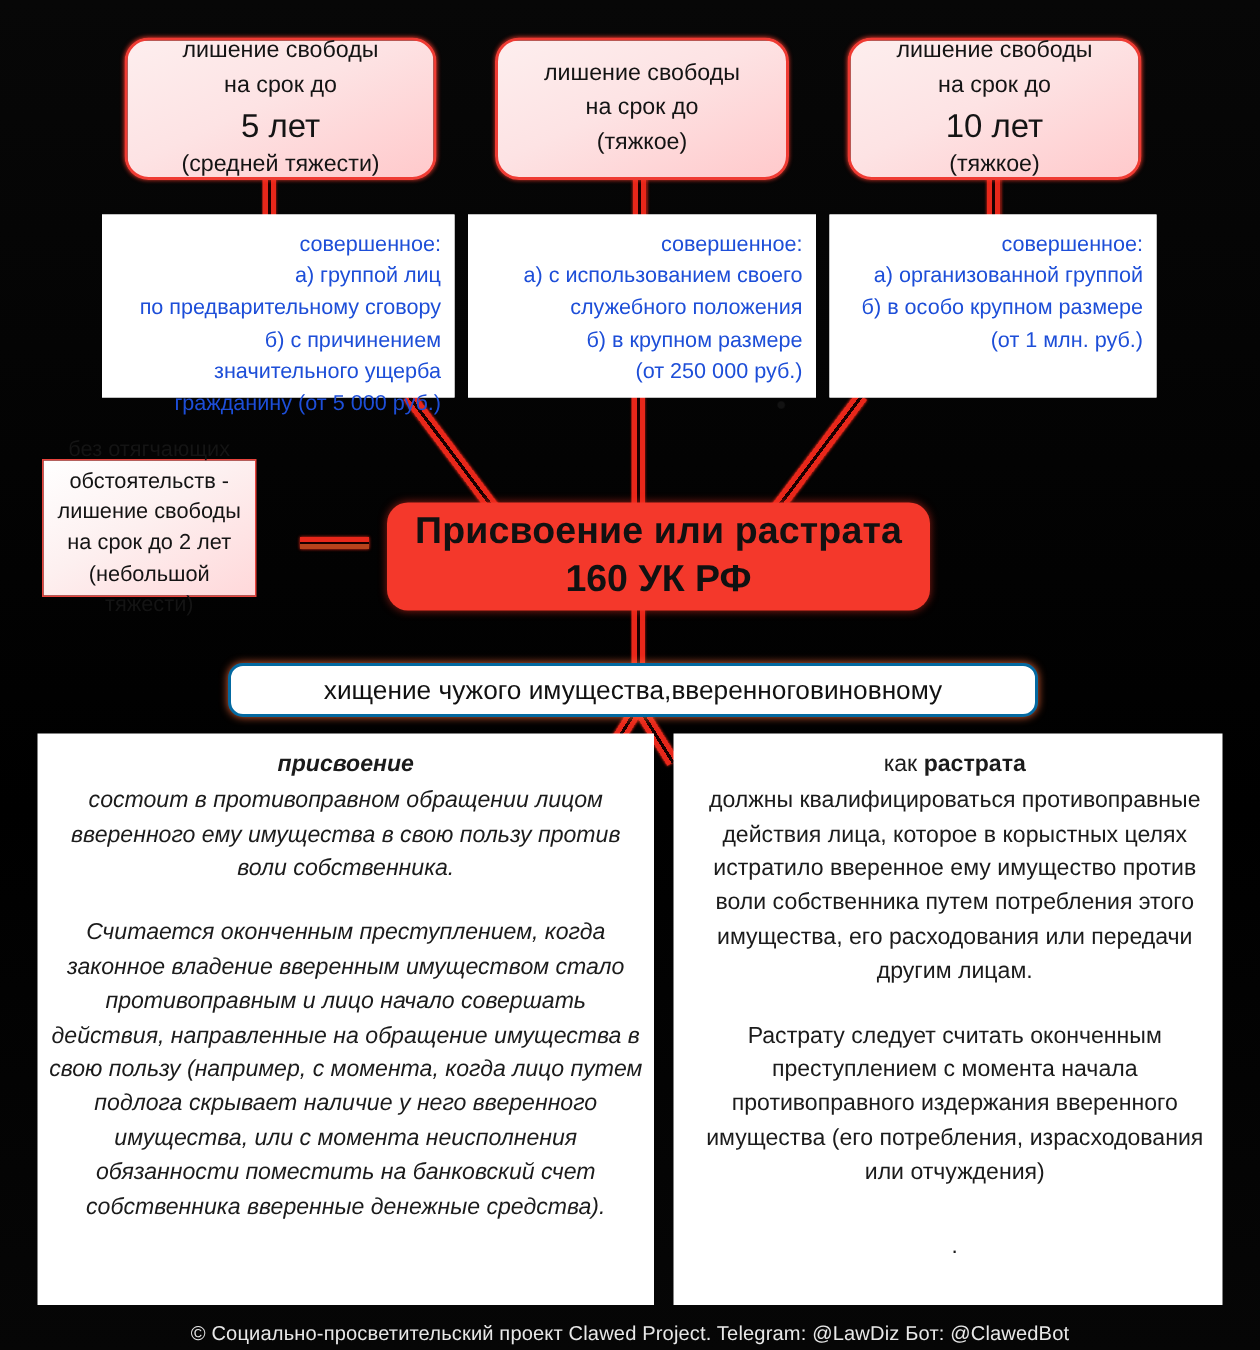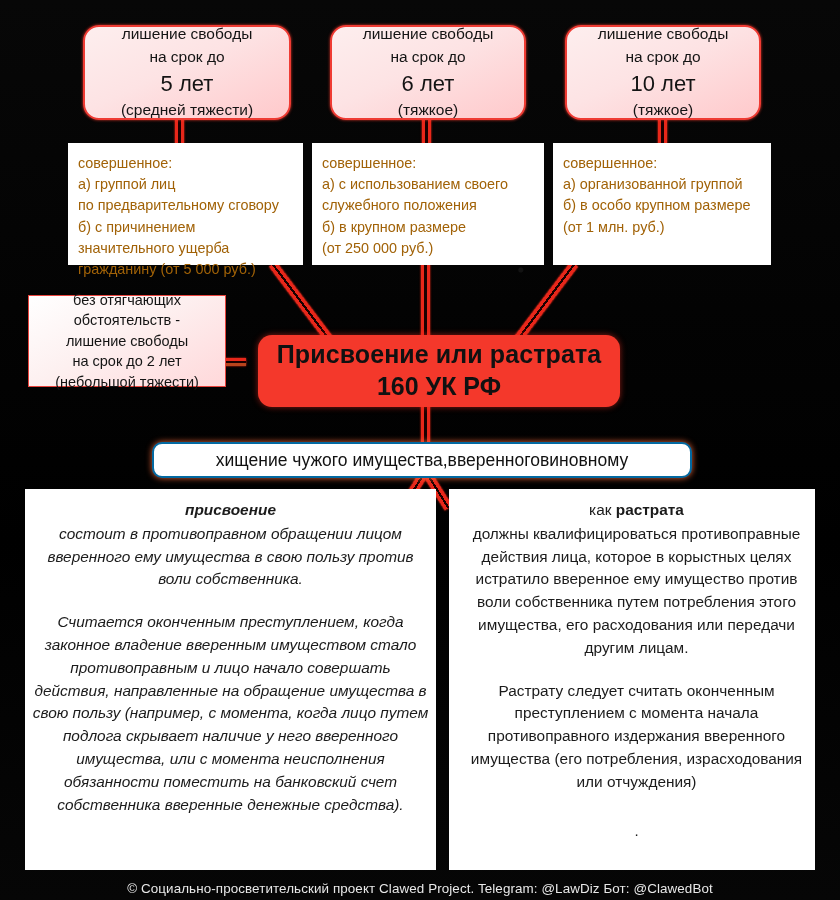--- a/index.html
+++ b/index.html
@@ -37,21 +37,21 @@
     display:flex;flex-direction:column;justify-content:center;
     padding:6px 8px;box-sizing:border-box;
   }
   .pinkbox .l1,.pinkbox .l2,.pinkbox .l4{font-size:15.5px;line-height:1.48;}
   .pinkbox .l3{font-size:22px;line-height:1.35;font-weight:400;}
 
   
   .whitebox{
     position:absolute;background:#fff;border:1px solid #fff;
     box-sizing:border-box;padding:9px 8px 6px 9px;
-    font-size:14.4px;line-height:1.47;color:#a16207;text-align:left;
+    font-size:14.4px;line-height:1.47;color:#1d4ed8;text-align:right;
   }
 
   
   .redbox{
     position:absolute;border-radius:14px;
     background:#f4382b;
     box-shadow:0 0 6px rgba(255,50,35,.55);
     display:flex;flex-direction:column;align-items:center;justify-content:center;
     color:#111;text-align:center;box-sizing:border-box;
   }
@@ -124,21 +124,20 @@
   <div class="pinkbox" style="left:83px;top:25px;width:208px;height:95px;">
     <div class="l1">лишение свободы</div>
     <div class="l2">на срок до</div>
     <div class="l3">5 лет</div>
     <div class="l4">(средней тяжести)</div>
   </div>
 
   <div class="pinkbox" style="left:330px;top:25px;width:196px;height:95px;">
     <div class="l1">лишение свободы</div>
     <div class="l2">на срок до</div>
-    <div class="l3">6 лет</div>
     <div class="l4">(тяжкое)</div>
   </div>
 
   <div class="pinkbox" style="left:565px;top:25px;width:196px;height:95px;">
     <div class="l1">лишение свободы</div>
     <div class="l2">на срок до</div>
     <div class="l3">10 лет</div>
     <div class="l4">(тяжкое)</div>
   </div>
 
@@ -159,21 +158,21 @@
     <div>(от 250 000 руб.)</div>
   </div>
 
   <div class="whitebox" style="left:553px;top:143px;width:218px;height:122px;">
     <div>совершенное:</div>
     <div>а) организованной группой</div>
     <div>б) в особо крупном размере</div>
     <div>(от 1 млн. руб.)</div>
   </div>
 
-  <div class="palebox" style="left:28px;top:295px;width:198px;height:92px;">
+  <div class="palebox" style="left:28px;top:306px;width:143px;height:92px;">
     <div>без отягчающих</div>
     <div>обстоятельств -</div>
     <div>лишение свободы</div>
     <div>на срок до 2 лет</div>
     <div>(небольшой тяжести)</div>
   </div>
 
   <div class="redbox" style="left:238px;top:335px;width:362px;height:72px;margin-left:20px;">
     <div class="t1">Присвоение или растрата</div>
     <div class="t2">160 УК РФ</div>

